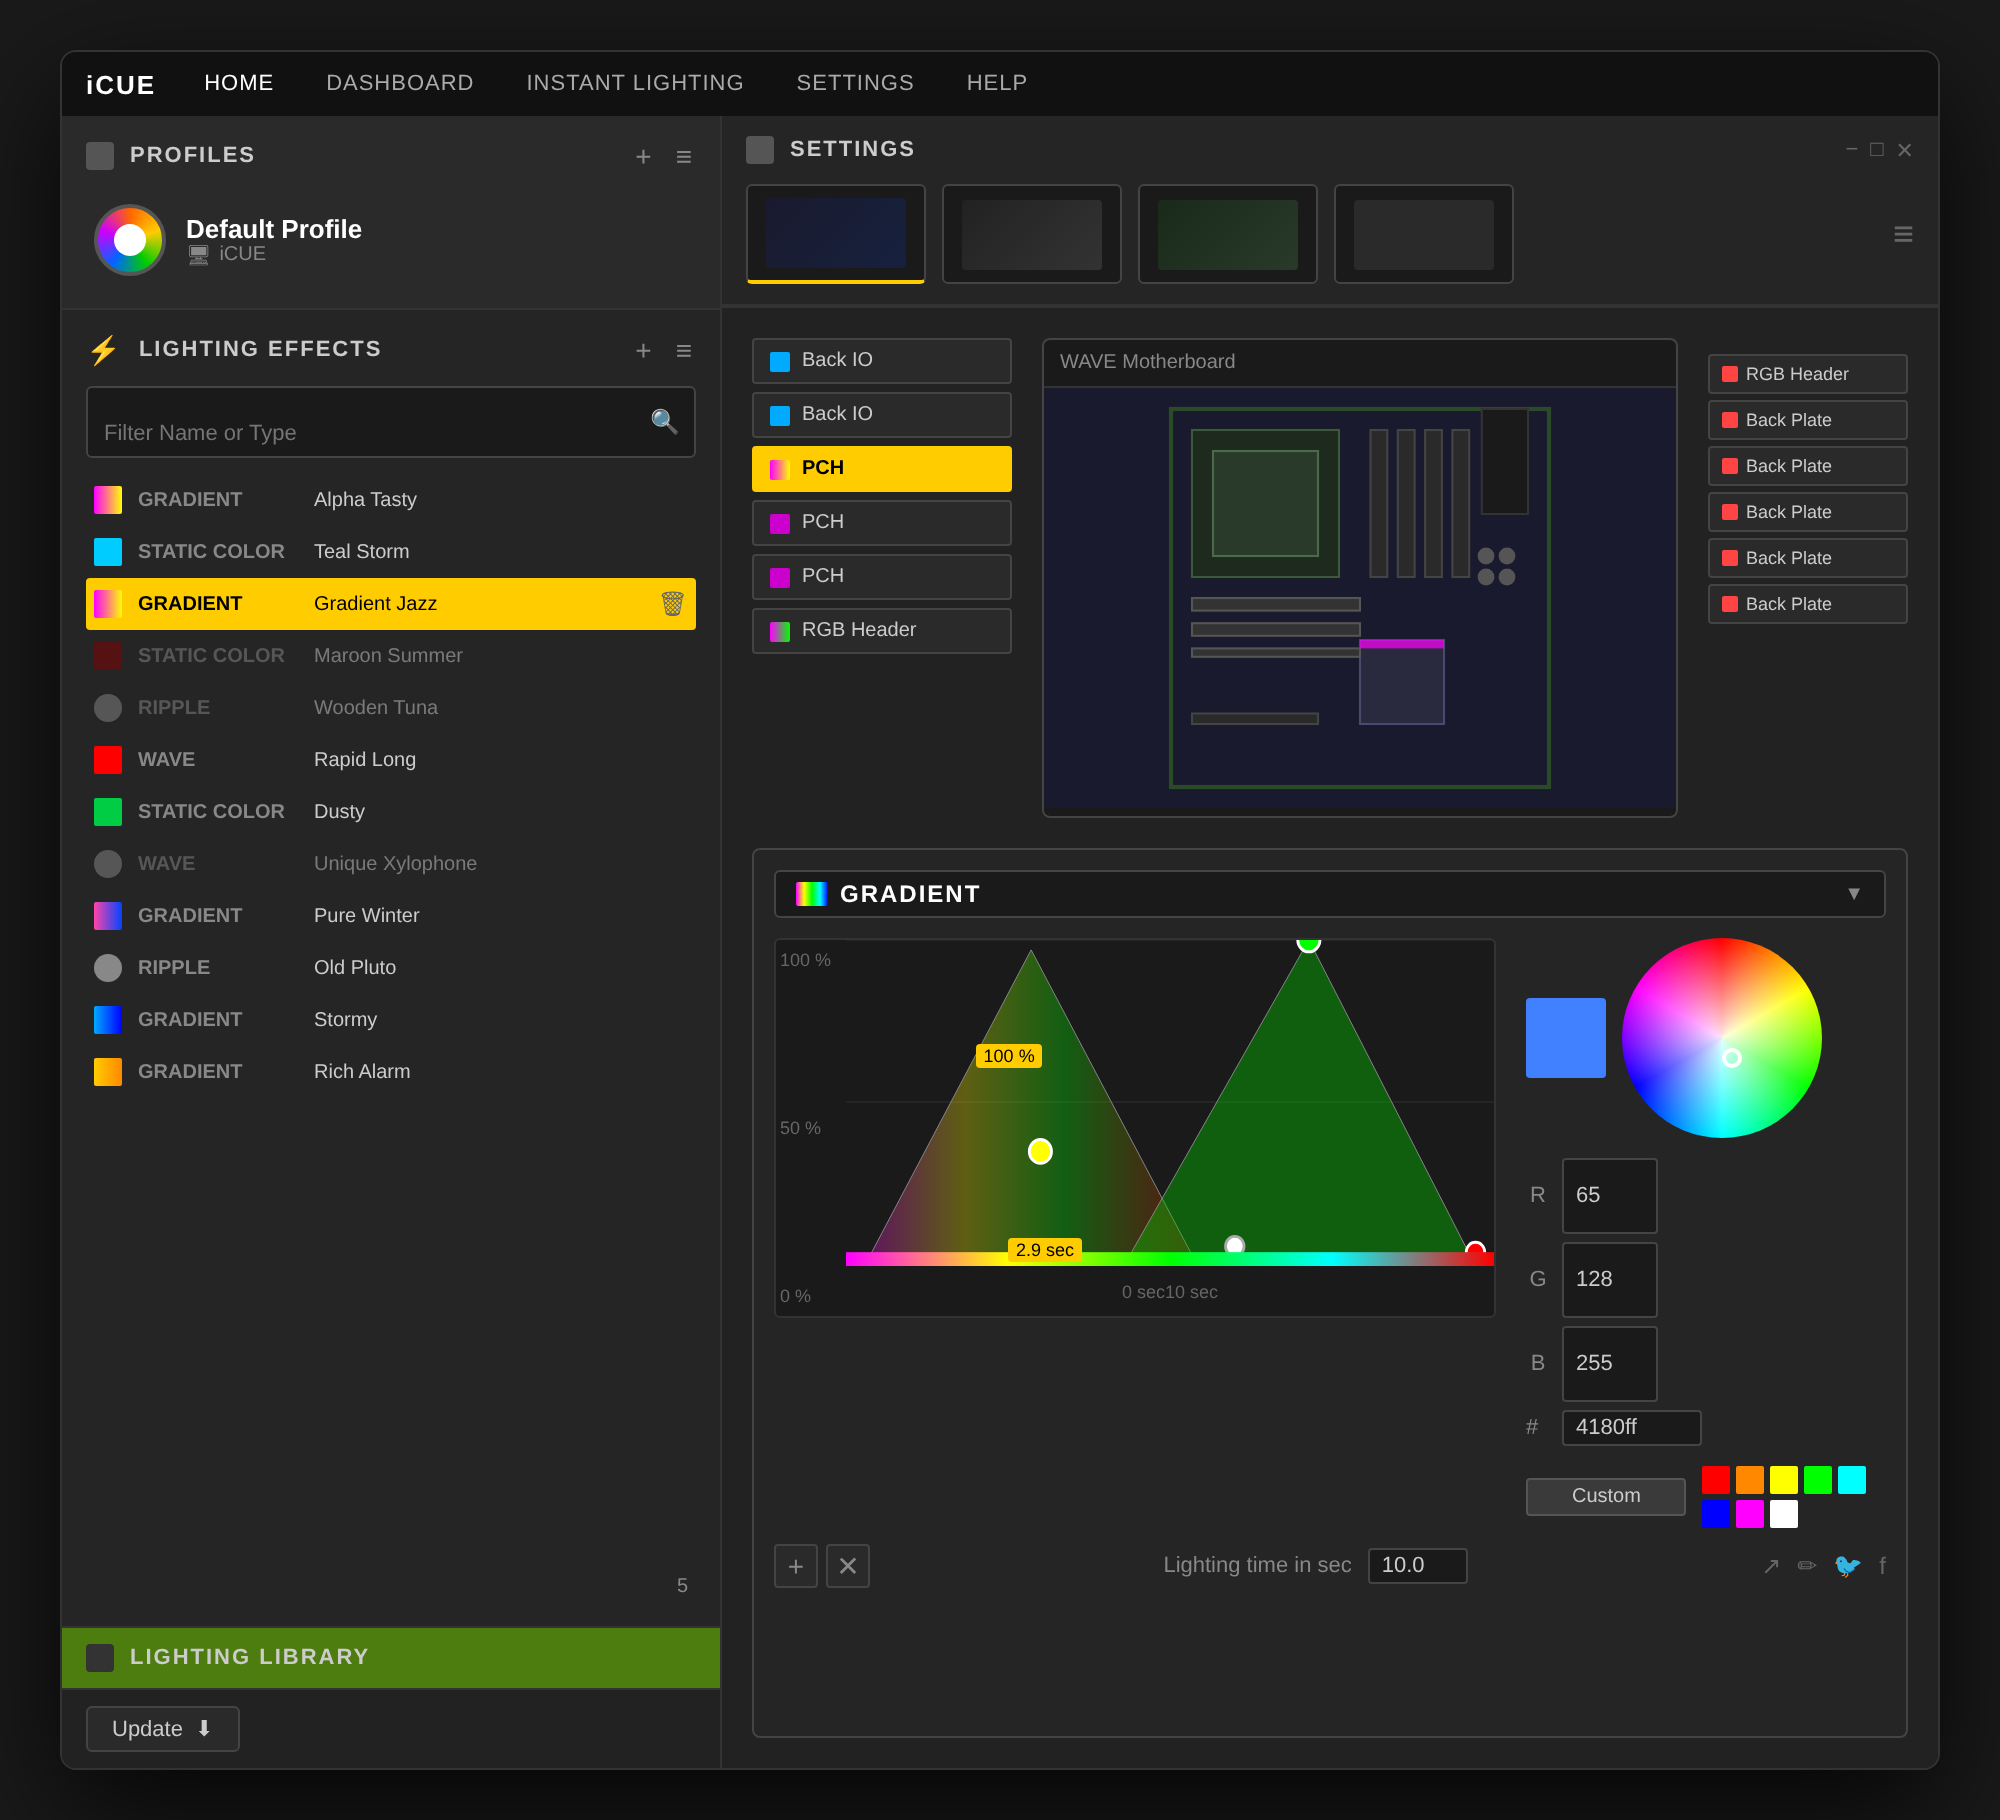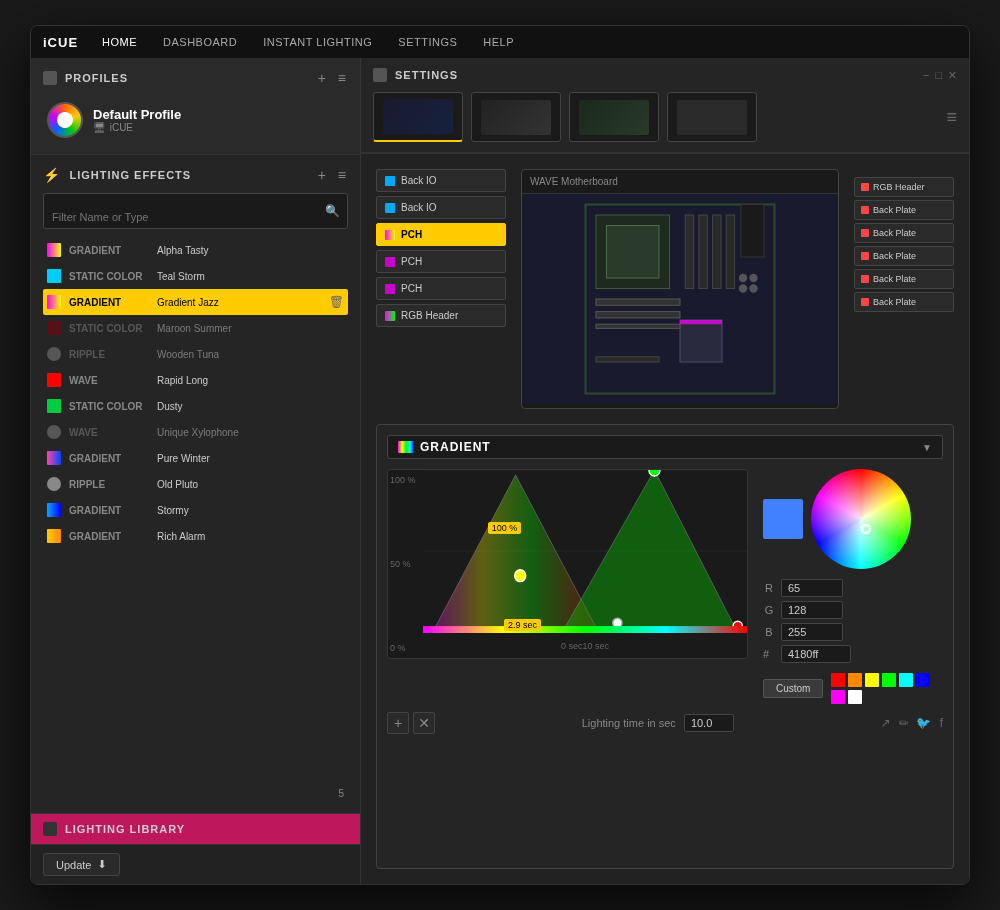--- a/index.html
+++ b/index.html
@@ -237,21 +237,21 @@
 
     .count-badge {
       color: #888;
       font-size: 10px;
       text-align: right;
       padding: 4px;
     }
 
     
     .library-section {
-      background: #be185d;
+      background: #4d7c0f;
       padding: 8px 12px;
       border-top: 1px solid #333;
     }
 
     
     .update-bar {
       background: #222;
       padding: 8px 12px;
       border-top: 1px solid #333;
     }
@@ -618,22 +618,22 @@
       color: #888;
       font-size: 11px;
       width: 12px;
       text-align: center;
     }
     .rgb-value-input {
       background: #1a1a1a;
       border: 1px solid #444;
       color: #ccc;
       font-size: 11px;
-      padding: 2px 6px;
-      width: 62px;
+      padding: 12px 6px;
+      width: 48px;
       border-radius: 2px;
       outline: none;
     }
 
     .hex-row {
       display: flex;
       align-items: center;
       gap: 6px;
     }
     .hex-label {
@@ -650,21 +650,21 @@
       width: 70px;
       border-radius: 2px;
       outline: none;
     }
 
     .custom-btn {
       background: #3a3a3a;
       border: 1px solid #555;
       color: #ccc;
       font-size: 10px;
-      padding: 3px 12px;
+      padding: 3px 22px;
       border-radius: 2px;
       cursor: pointer;
     }
 
     .color-swatches {
       display: flex;
       gap: 3px;
       flex-wrap: wrap;
     }
     .swatch {

